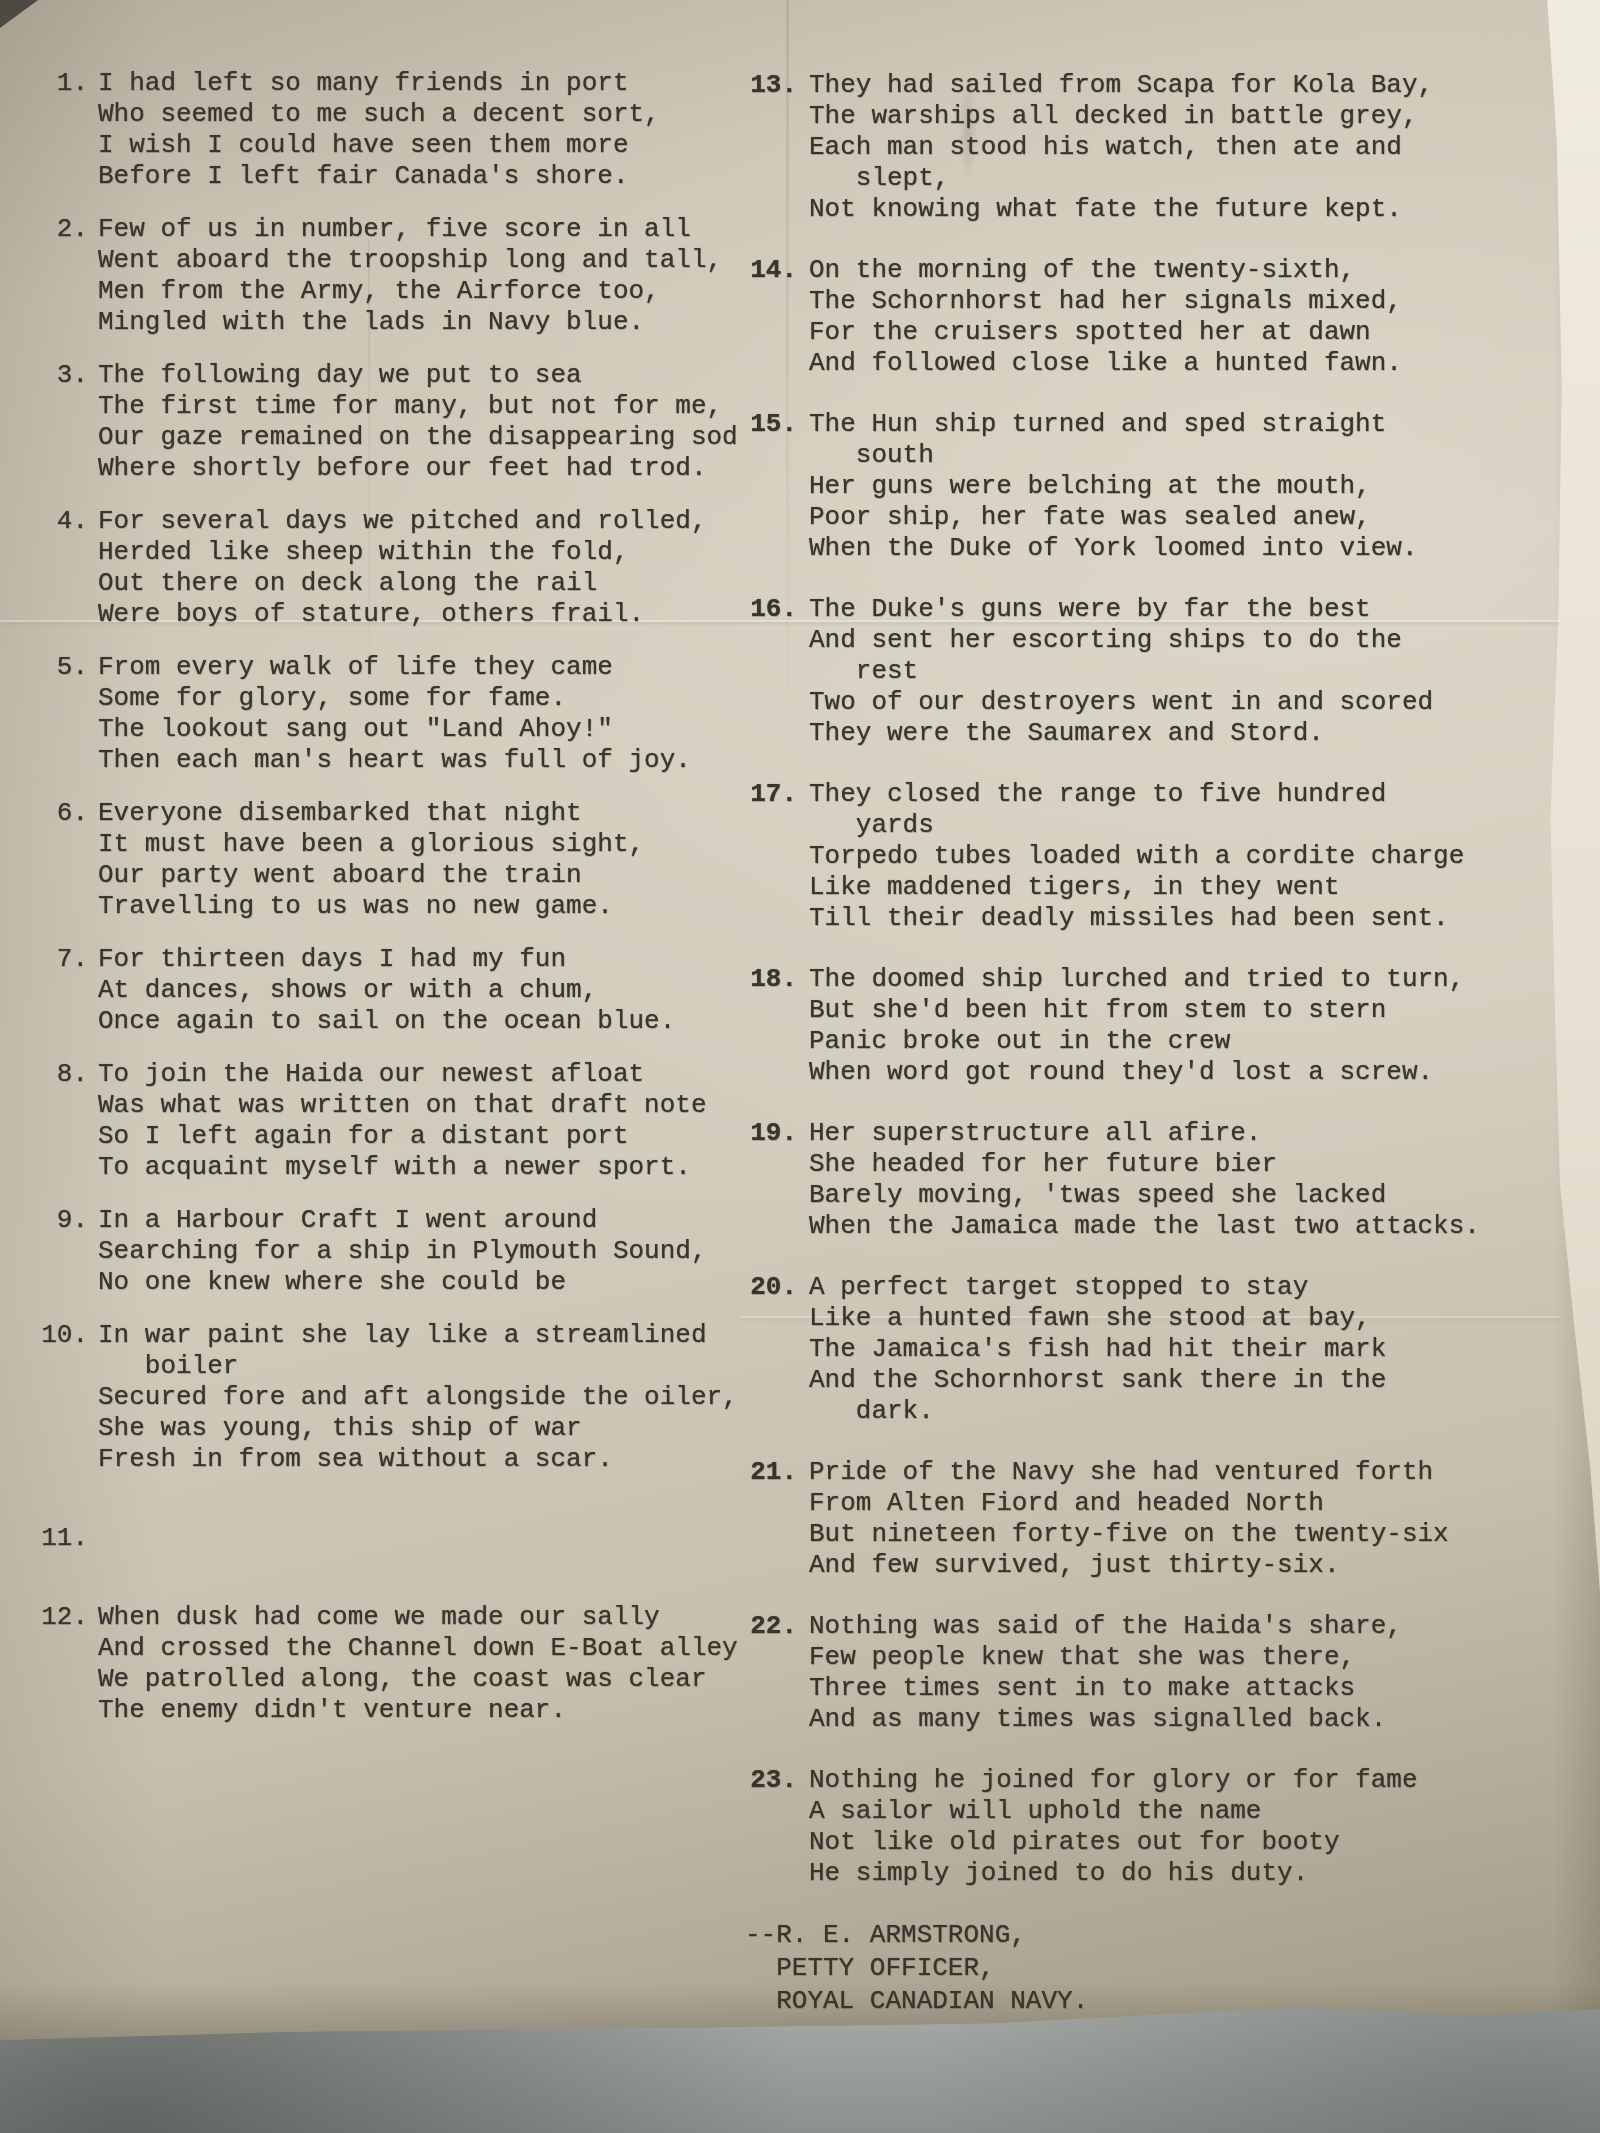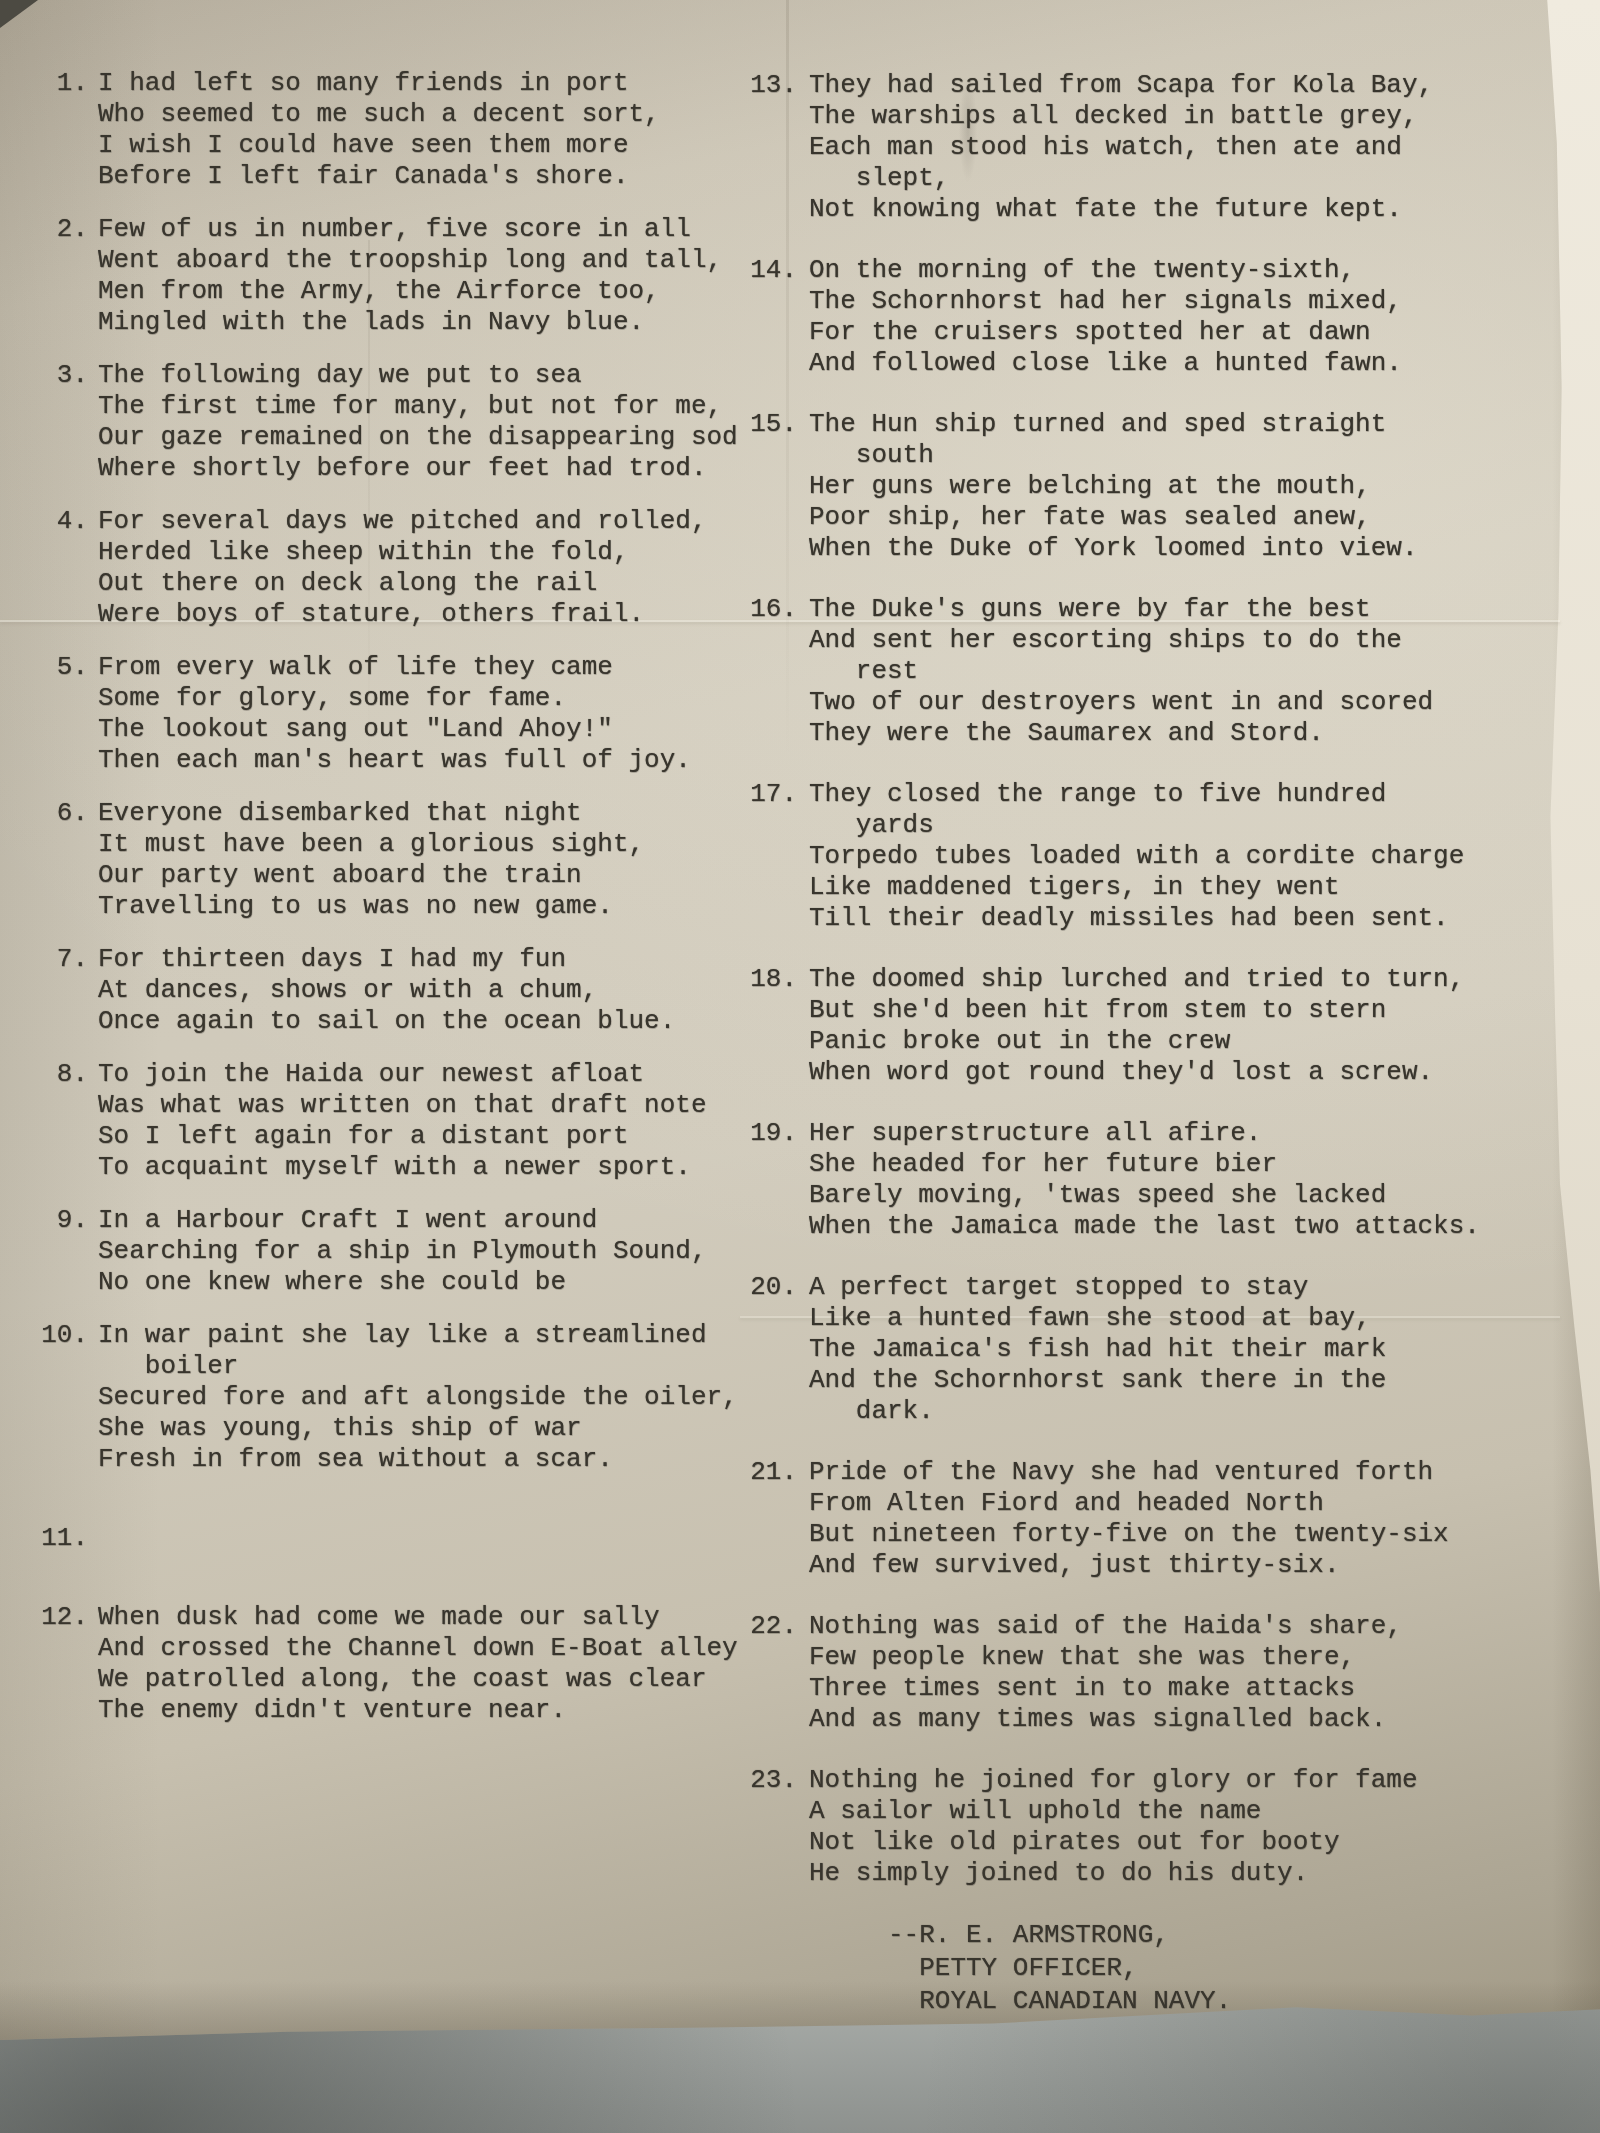--- a/index.html
+++ b/index.html
@@ -60,25 +60,25 @@
     font-size: 26px; line-height: 31px;
     text-shadow: 0 0 1px rgba(50,47,41,.65), 0.5px 0.5px 0 rgba(50,47,41,.22); }
   #left-col  { left: 30px;  top: 68px; width: 712px; }
   #right-col { left: 745px; top: 70px; width: 800px; }
   .stanza { display: flex; align-items: flex-start; }
   #left-col  .stanza { margin-bottom: 22px; }
   #left-col  .stanza:nth-child(10), #left-col .stanza:nth-child(11) { margin-bottom: 48px; }
   #right-col .stanza { margin-bottom: 30px; }
   .num { flex: none; text-align: right; }
   #left-col  .num { width: 58px; }
-  #right-col .num { width: 52px; }
+  #right-col .num { width: 52px; font-weight: bold; }
   #left-col  .lines { margin-left: 10px; }
   #right-col .lines { margin-left: 12px; }
   .line { white-space: pre; }
-  #signature { margin-left: 143px; margin-top: 9px; line-height: 33px; }
+  #signature { margin-top: 9px; line-height: 33px; }
 </style>
 </head>
 <body>
 
 <div id="photo">
   <div id="table-surface"></div>
   <div id="under-sheet"></div>
   <div id="paper"></div>
 
   <div class="crease" id="crease-h1"></div>

